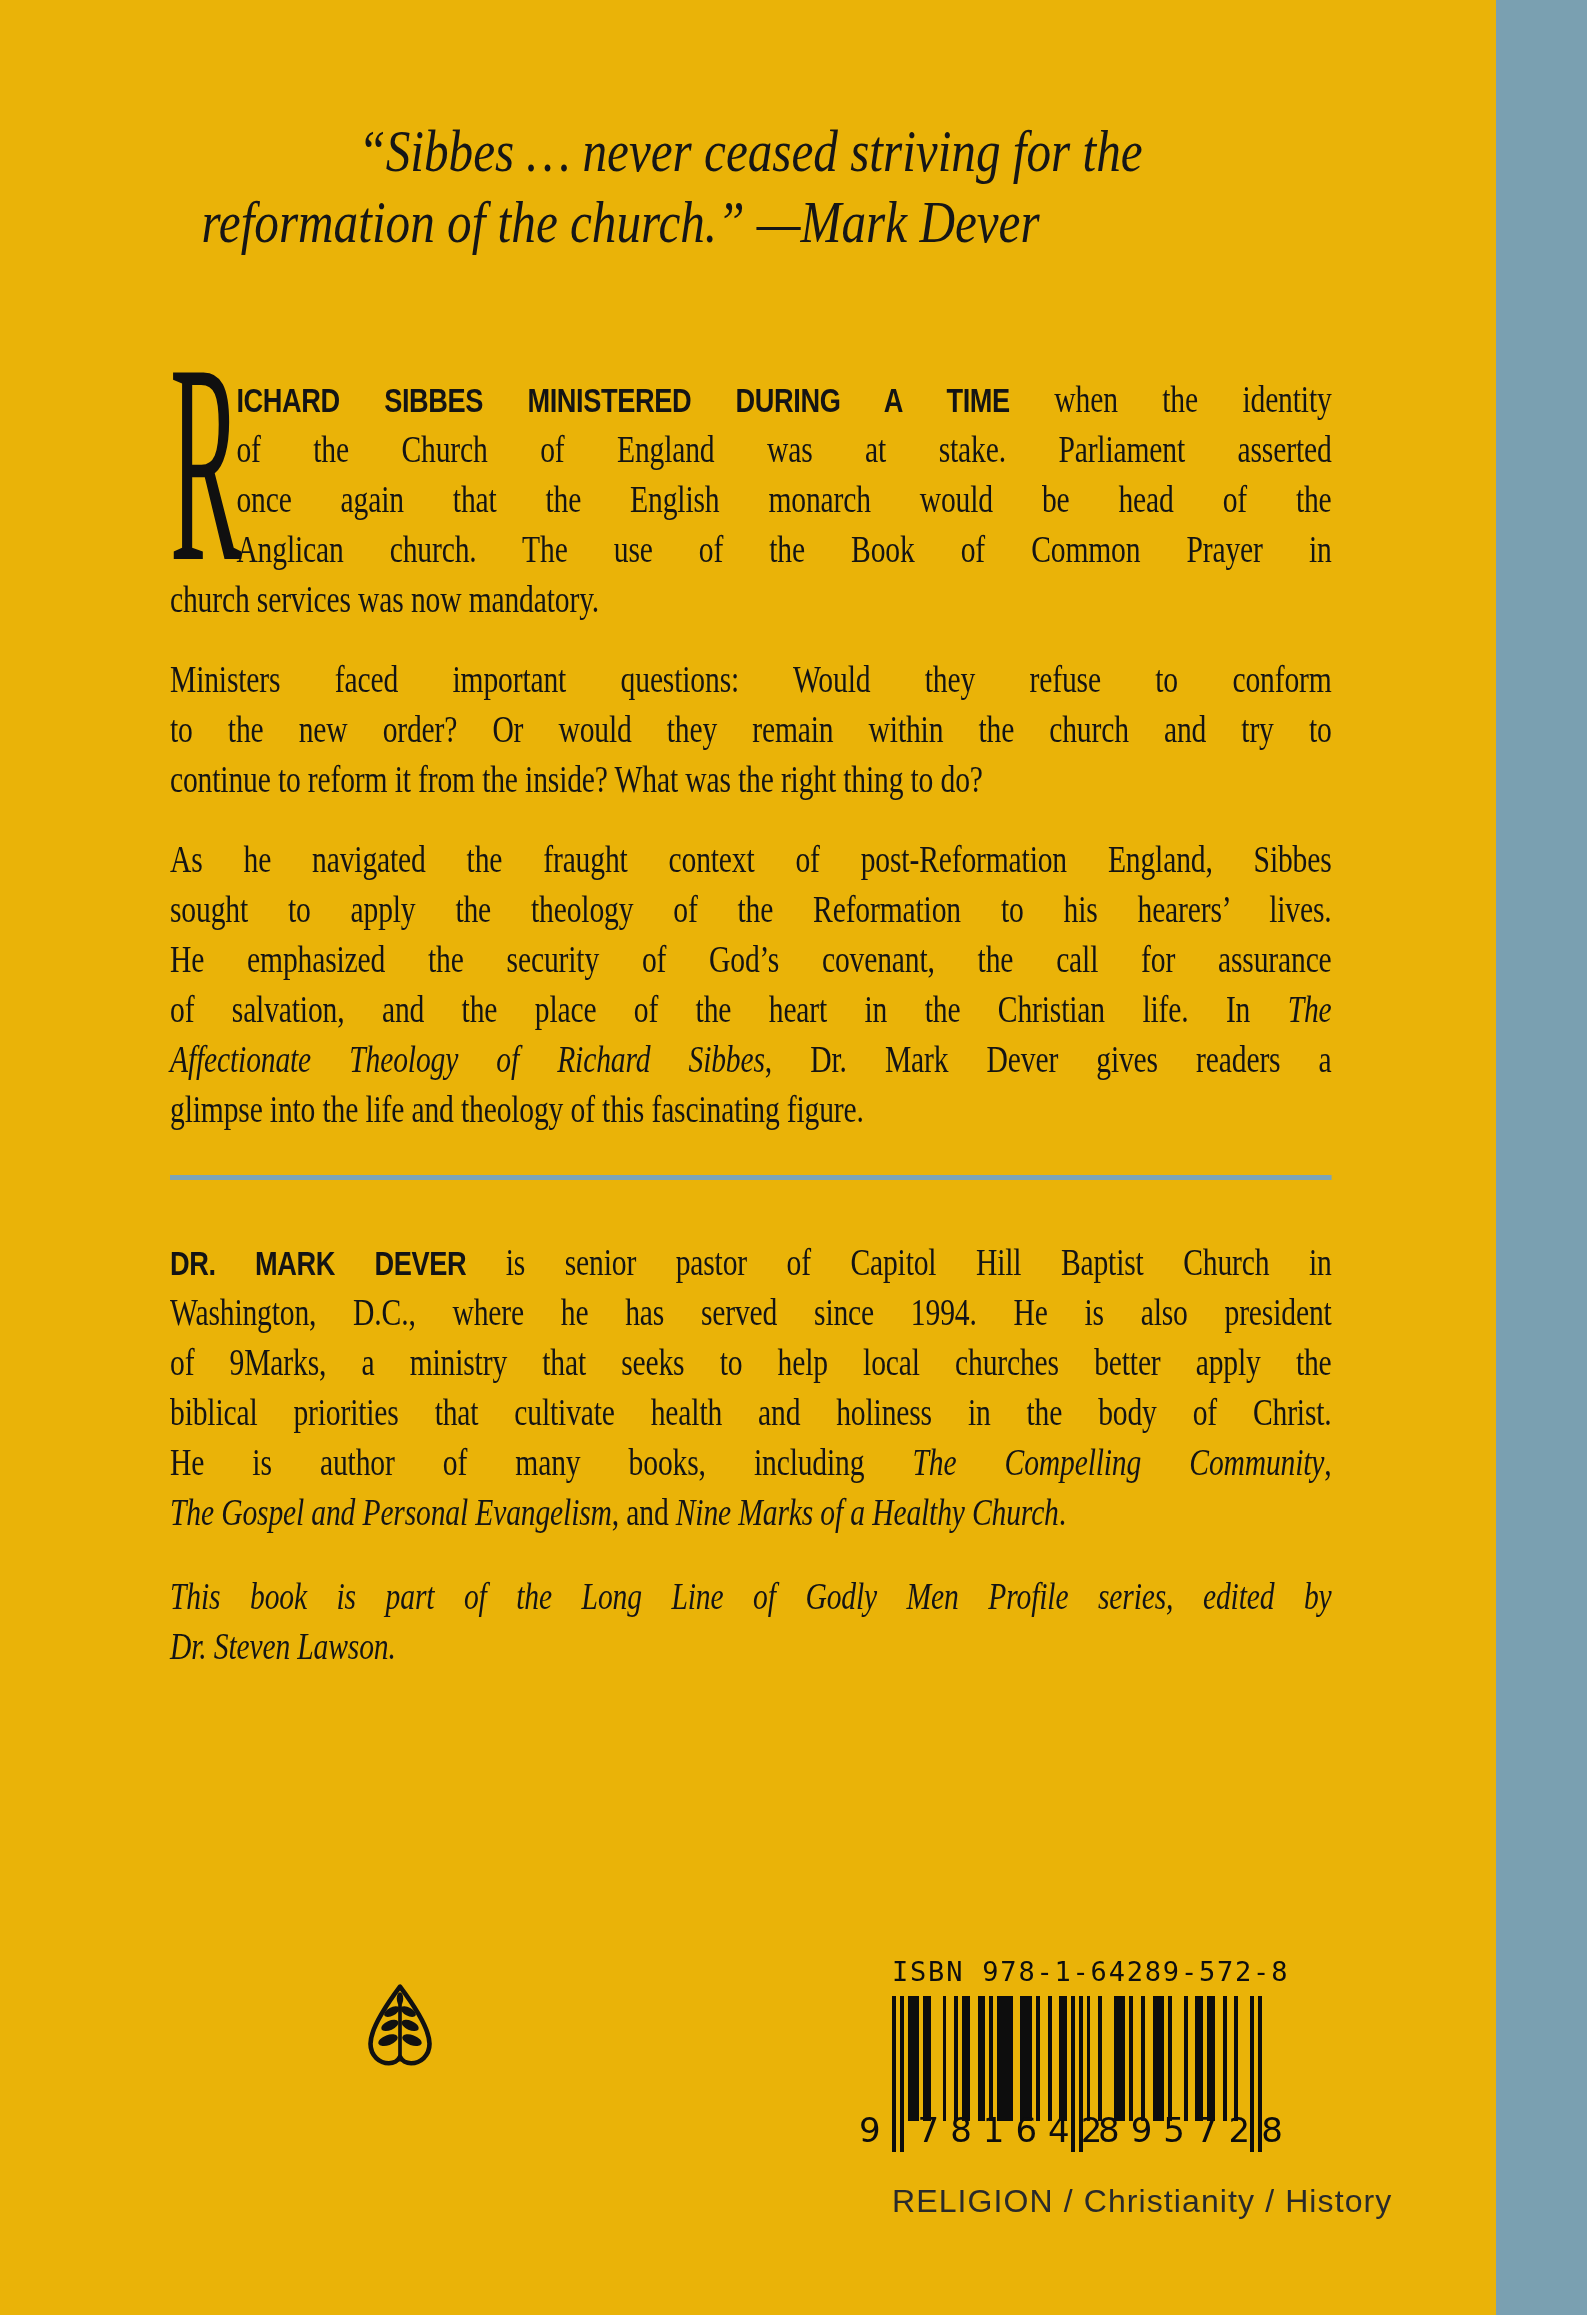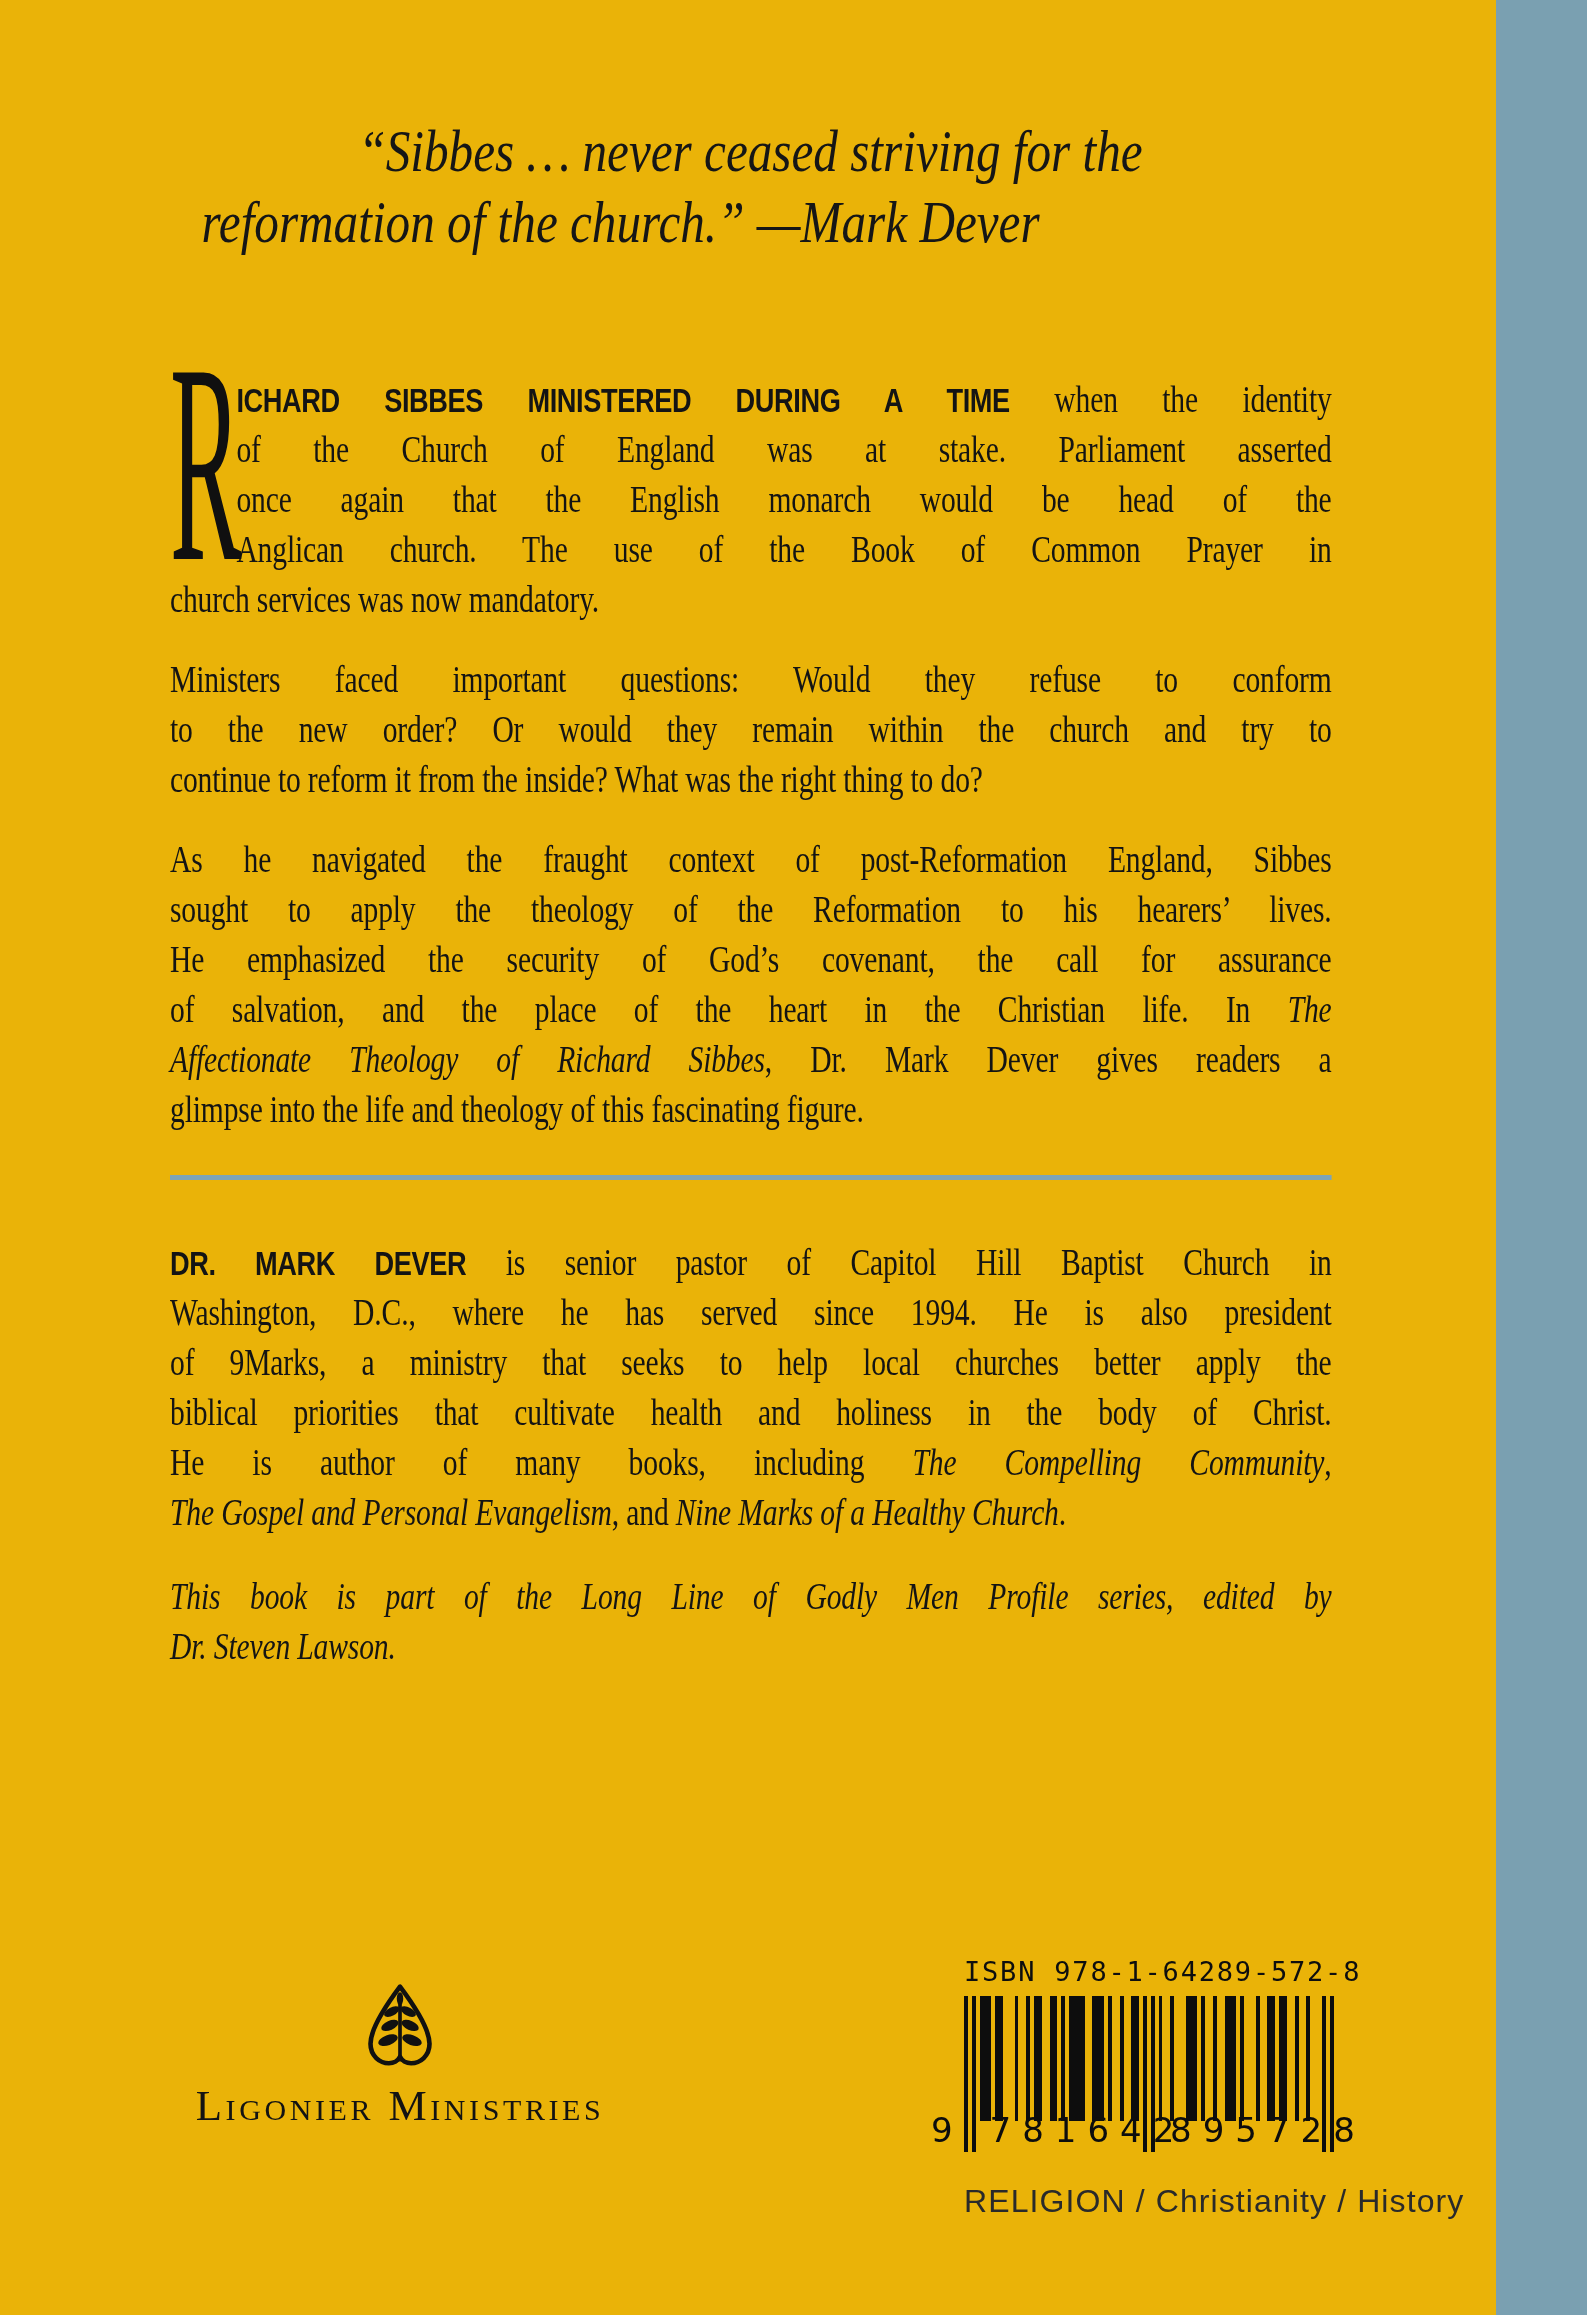--- a/index.html
+++ b/index.html
@@ -31,21 +31,21 @@
 
   .divider{height:4.5px;background:#7da4b6;border:none;margin:40px 0 58px 0;}
 
   .series{margin-top:34px;}
 
   
   .logo-block{position:absolute;left:170px;top:1983px;width:460px;text-align:center;}
   .logo-block svg{display:block;margin:0 auto;}
   .logo-name{margin-top:14.5px;font-variant:small-caps;font-size:43px;letter-spacing:3.6px;color:#131313;white-space:nowrap;}
 
-  .barcode-block{position:absolute;left:964px;top:1956px;width:375px;}
+  .barcode-block{position:absolute;left:892px;top:1956px;width:375px;}
   .isbn{font-family:"DejaVu Sans Mono",monospace;font-size:27px;letter-spacing:1.8px;
         text-align:center;white-space:nowrap;color:#0e0e0e;}
   .bars{position:relative;margin-top:9px;display:flex;align-items:flex-start;height:156px;}
   .bar{width:3.9px;height:125px;flex:0 0 3.9px;}
   .bar.on{background:#0d0d0d;}
   .bar.guard{height:156px;}
   .bc-digits{font-family:"DejaVu Sans",sans-serif;font-size:34px;color:#0d0d0d;}
   .bc-d9{position:absolute;left:-33px;top:114px;}
   .bc-g1{position:absolute;left:14.5px;top:114px;width:166px;text-align:center;letter-spacing:11px;text-indent:11px;}
   .bc-g2{position:absolute;left:195px;top:114px;width:166px;text-align:left;letter-spacing:11px;text-indent:11px;}
@@ -119,21 +119,20 @@
       <path d="M40,4 C28,20 8,48 8,66 C8,79 18,87 28,87 C33,87 38,84 40,80 C42,84 47,87 52,87 C62,87 72,79 72,66 C72,48 52,20 40,4 Z" fill="none" stroke="#111" stroke-width="5" stroke-linejoin="round"></path>
       <path d="M40,16 L40,85" stroke="#111" stroke-width="4"></path>
       <ellipse cx="40" cy="17" rx="3.5" ry="7" fill="#111"></ellipse>
       <ellipse cx="31" cy="31" rx="9" ry="4.5" fill="#111" transform="rotate(-28 31 31)"></ellipse>
       <ellipse cx="49" cy="31" rx="9" ry="4.5" fill="#111" transform="rotate(28 49 31)"></ellipse>
       <ellipse cx="29" cy="46" rx="10" ry="5" fill="#111" transform="rotate(-24 29 46)"></ellipse>
       <ellipse cx="51" cy="46" rx="10" ry="5" fill="#111" transform="rotate(24 51 46)"></ellipse>
       <ellipse cx="27" cy="62" rx="11" ry="5.5" fill="#111" transform="rotate(-20 27 62)"></ellipse>
       <ellipse cx="53" cy="62" rx="11" ry="5.5" fill="#111" transform="rotate(20 53 62)"></ellipse>
     </svg>
-    <div class="logo-name">Ligonier Ministries</div>
   </div>
 
   <div class="barcode-block">
     <div class="isbn">ISBN 978-1-64289-572-8</div>
     <div class="bars">
       <span class="bc-digits bc-d9">9</span>
       <span class="bc-digits bc-g1">781642</span>
       <span class="bc-digits bc-g2">895728</span>
     <span class="bar on guard"></span>
         <span class="bar guard"></span>

